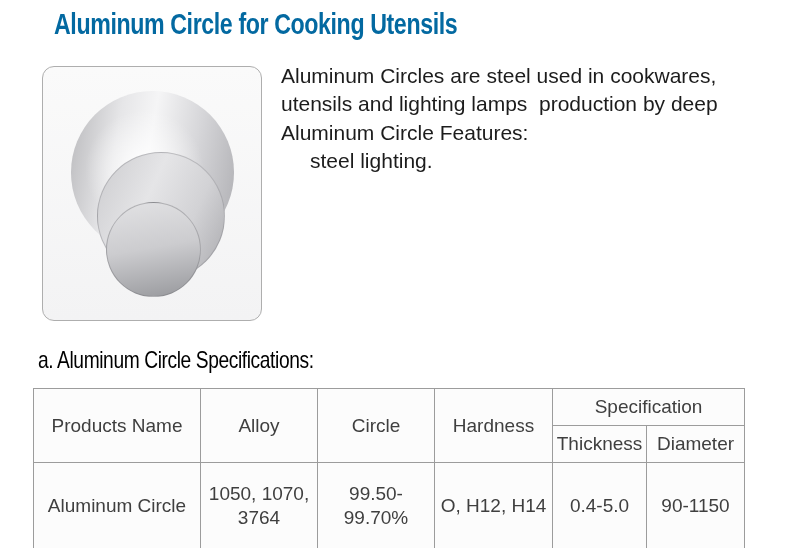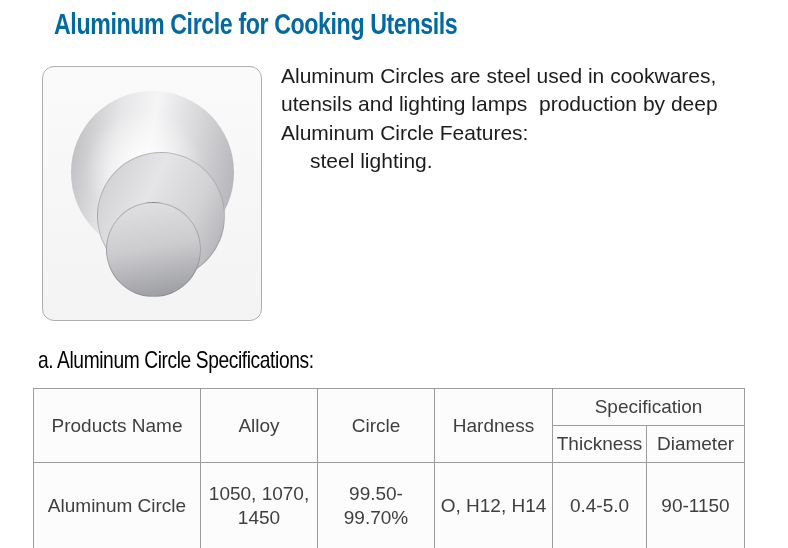--- a/index.html
+++ b/index.html
@@ -121,20 +121,20 @@
       <th rowspan="2">Circle</th>
       <th rowspan="2">Hardness</th>
       <th colspan="2">Specification</th>
     </tr>
     <tr class="hdr-sub">
       <th>Thickness</th>
       <th>Diameter</th>
     </tr>
     <tr class="data-row">
       <td>Aluminum Circle</td>
-      <td>1050, 1070, 1450</td>
+      <td>1050, 1070, 3764</td>
       <td>99.50-99.70%</td>
       <td>O, H12, H14</td>
       <td>0.4-5.0</td>
       <td>90-1150</td>
     </tr>
   </tbody>
 </table>
 
 </body></html>

